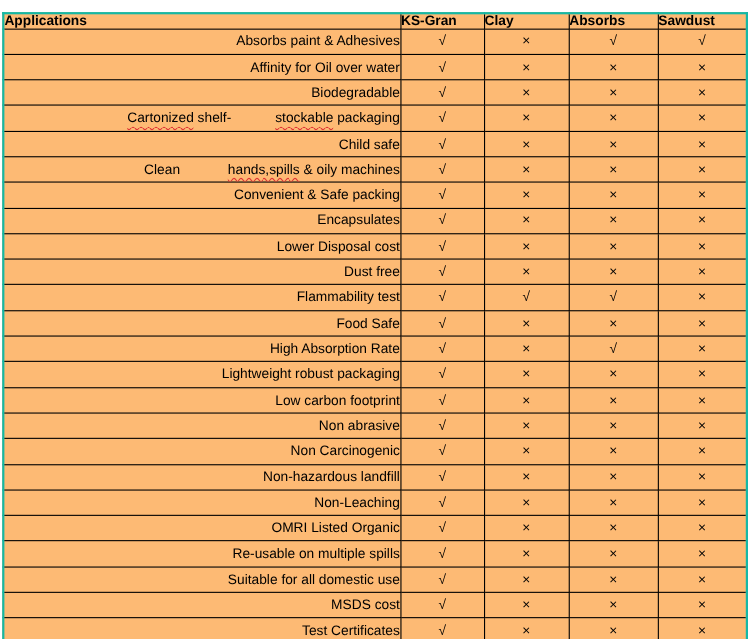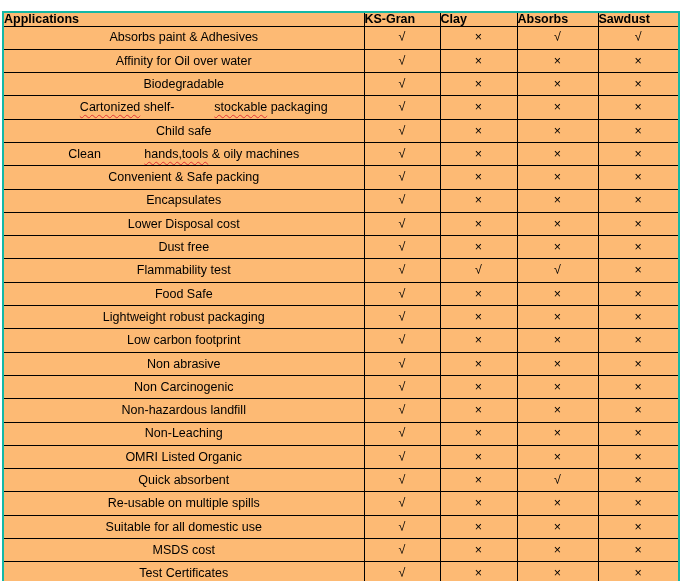--- a/index.html
+++ b/index.html
@@ -40,21 +40,21 @@
     padding-left: 10px;
     font-weight: bold;
     font-size: 13px;
   }
   th.product-header {
     text-align: left;
     font-weight: bold;
     font-size: 13px;
   }
   td.label-cell {
-    text-align: center;
+    text-align: right;
     padding-left: 7px;
   }
   td.mark-cell {
     text-align: center;
   }
   span.misspelled {
     text-decoration-line: underline;
     text-decoration-style: wavy;
     text-decoration-color: #e03434;
     text-decoration-thickness: 1px;
@@ -112,21 +112,21 @@
         <td class="mark-cell">×</td>
       </tr>
       <tr>
         <td class="label-cell"><span>Child safe</span></td>
         <td class="mark-cell">√</td>
         <td class="mark-cell">×</td>
         <td class="mark-cell">×</td>
         <td class="mark-cell">×</td>
       </tr>
       <tr>
-        <td class="label-cell"><span>Clean </span><span class="misspelled">hands,tools</span><span> &amp; oily machines</span></td>
+        <td class="label-cell"><span>Clean </span><span class="misspelled">hands,spills</span><span> &amp; oily machines</span></td>
         <td class="mark-cell">√</td>
         <td class="mark-cell">×</td>
         <td class="mark-cell">×</td>
         <td class="mark-cell">×</td>
       </tr>
       <tr>
         <td class="label-cell"><span>Convenient &amp; Safe packing</span></td>
         <td class="mark-cell">√</td>
         <td class="mark-cell">×</td>
         <td class="mark-cell">×</td>
@@ -161,20 +161,27 @@
         <td class="mark-cell">×</td>
       </tr>
       <tr>
         <td class="label-cell"><span>Food Safe</span></td>
         <td class="mark-cell">√</td>
         <td class="mark-cell">×</td>
         <td class="mark-cell">×</td>
         <td class="mark-cell">×</td>
       </tr>
       <tr>
+        <td class="label-cell"><span>High Absorption Rate</span></td>
+        <td class="mark-cell">√</td>
+        <td class="mark-cell">×</td>
+        <td class="mark-cell">√</td>
+        <td class="mark-cell">×</td>
+      </tr>
+      <tr>
         <td class="label-cell"><span>Lightweight robust packaging</span></td>
         <td class="mark-cell">√</td>
         <td class="mark-cell">×</td>
         <td class="mark-cell">×</td>
         <td class="mark-cell">×</td>
       </tr>
       <tr>
         <td class="label-cell"><span>Low carbon footprint</span></td>
         <td class="mark-cell">√</td>
         <td class="mark-cell">×</td>
@@ -207,27 +214,20 @@
         <td class="mark-cell">√</td>
         <td class="mark-cell">×</td>
         <td class="mark-cell">×</td>
         <td class="mark-cell">×</td>
       </tr>
       <tr>
         <td class="label-cell"><span>OMRI Listed Organic</span></td>
         <td class="mark-cell">√</td>
         <td class="mark-cell">×</td>
         <td class="mark-cell">×</td>
-        <td class="mark-cell">×</td>
-      </tr>
-      <tr>
-        <td class="label-cell"><span>Quick absorbent</span></td>
-        <td class="mark-cell">√</td>
-        <td class="mark-cell">×</td>
-        <td class="mark-cell">√</td>
         <td class="mark-cell">×</td>
       </tr>
       <tr>
         <td class="label-cell"><span>Re-usable on multiple spills</span></td>
         <td class="mark-cell">√</td>
         <td class="mark-cell">×</td>
         <td class="mark-cell">×</td>
         <td class="mark-cell">×</td>
       </tr>
       <tr>

